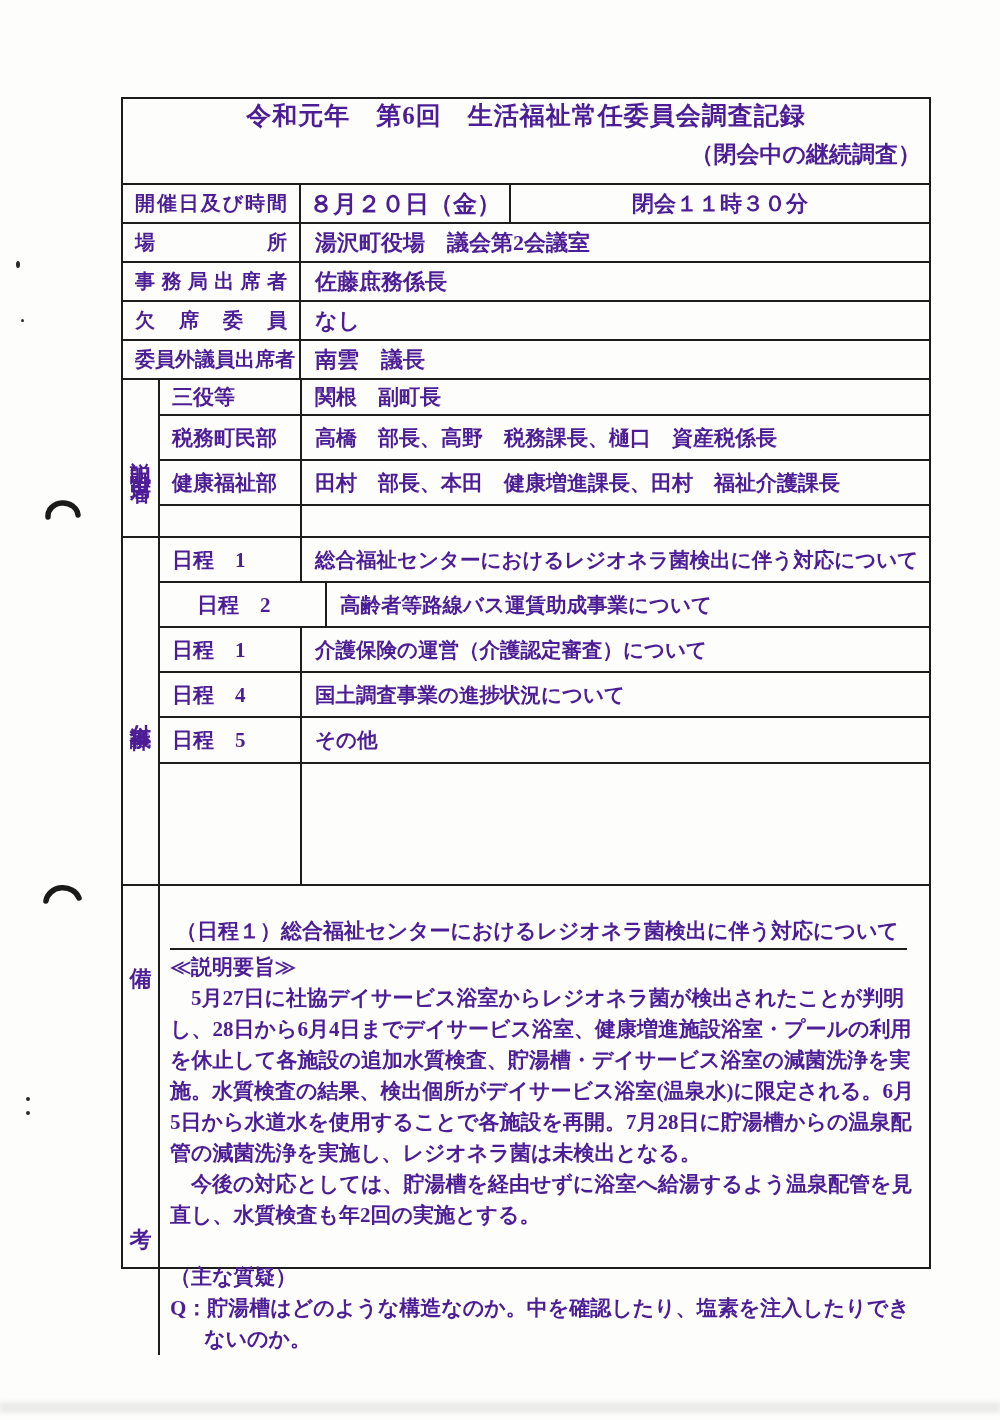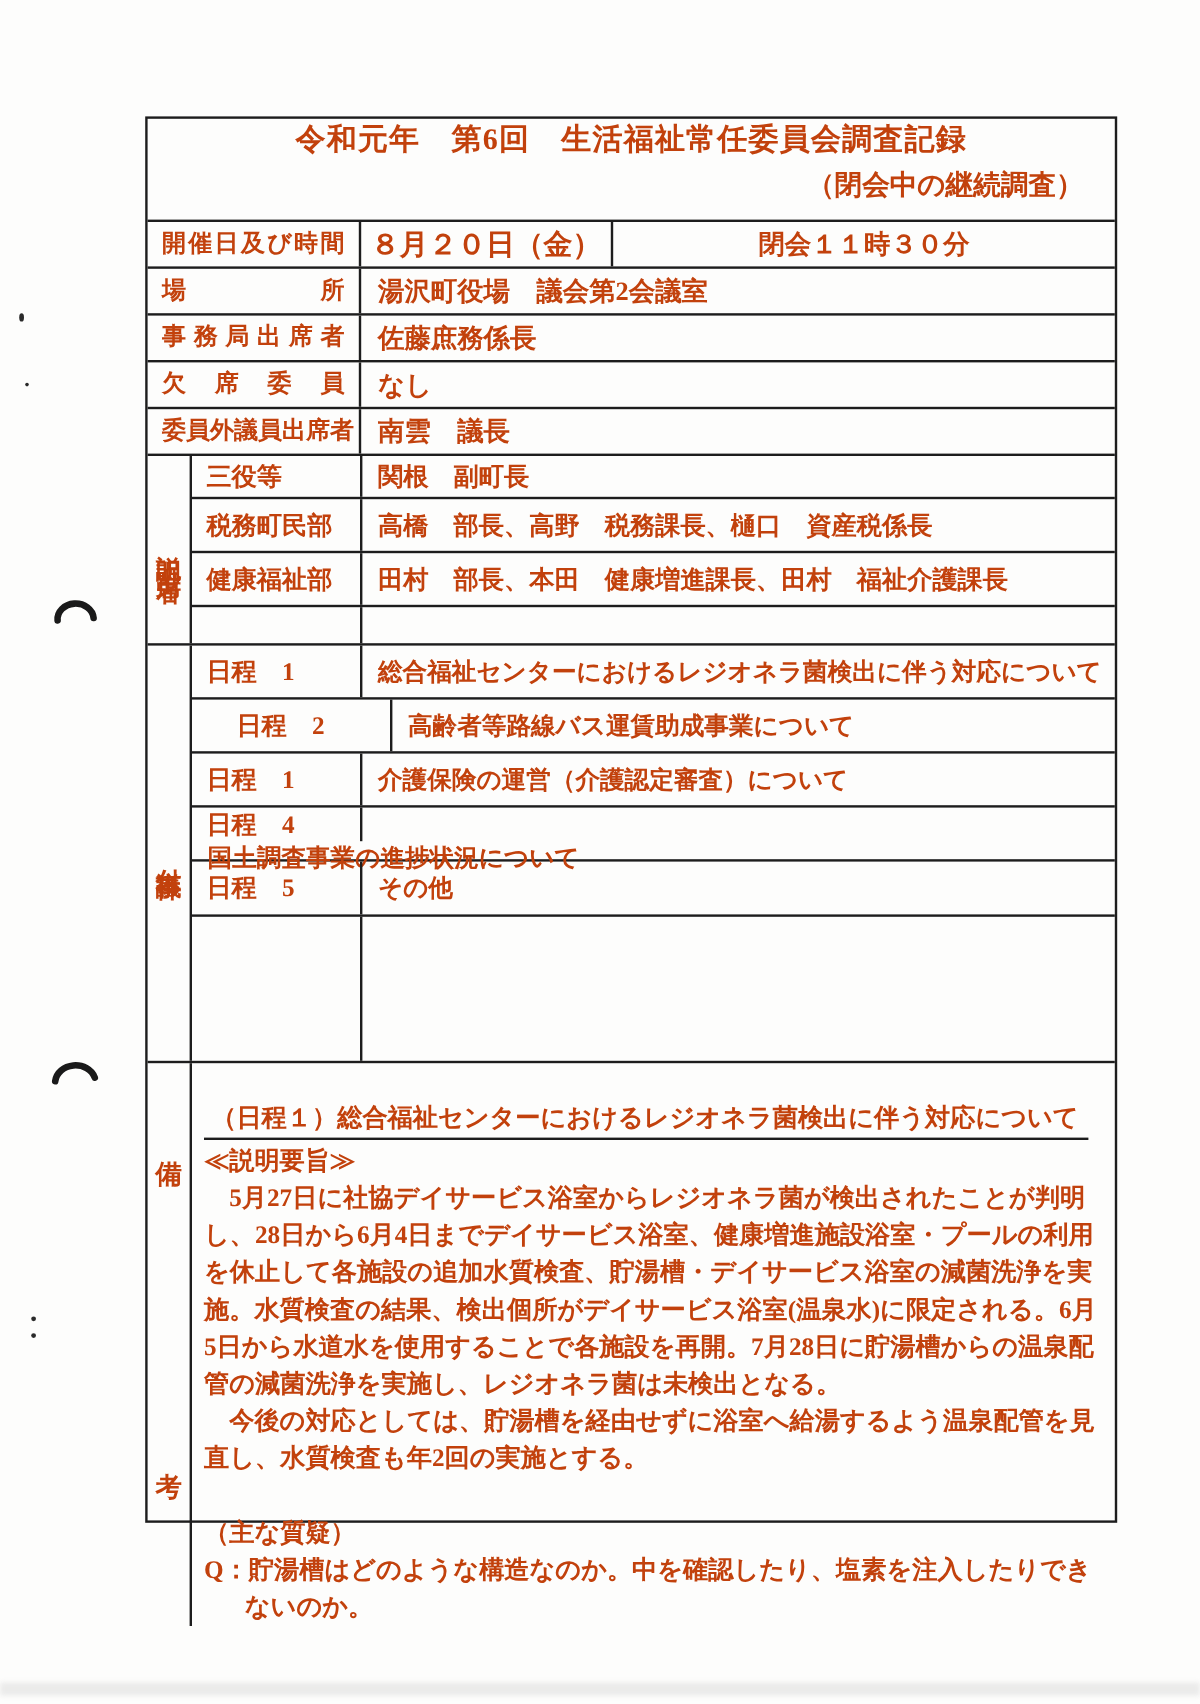--- a/index.html
+++ b/index.html
@@ -1,33 +1,33 @@
 <!DOCTYPE html>
 <html><head>
 <meta charset="utf-8">
 <style>
   * { margin:0; padding:0; box-sizing:border-box; }
   body { background:#ffffff; }
   .page {
     position:relative; width:1000px; height:1420px;
-    background:#fdfdfc; color:#c2410c; overflow:hidden;
+    background:#fdfdfc; color:#4c1d95; overflow:hidden;
     font-family:"Liberation Serif","DejaVu Serif",serif; font-weight:700;
   }
   .doc {
     position:absolute; left:121px; top:97px; width:810px; height:1172px;
     border:2.5px solid #1d1d1d; display:flex; flex-direction:column; background:#fdfdfc;
   }
   .row { display:flex; border-bottom:2.5px solid #1d1d1d; flex-shrink:0; }
   .cell { display:flex; align-items:center; }
   .br { border-right:2.5px solid #1d1d1d; }
 
   
   .title-row { height:86px; flex-direction:column; justify-content:center; border-bottom:2.5px solid #1d1d1d; flex-shrink:0; }
   .title-main { text-align:center; font-size:25px; letter-spacing:1px; }
-  .title-sub { text-align:right; padding-right:26px; font-size:23px; margin-top:7px; }
+  .title-sub { text-align:right; padding-right:8px; font-size:23px; margin-top:7px; }
 
   
   .h39 { height:39px; }
   .lbl {
     width:178px; border-right:2.5px solid #1d1d1d; display:block;
     line-height:36px; padding:0 12px; font-size:20px;
     text-align:justify; text-align-last:justify; overflow:hidden; white-space:nowrap;
   }
   .val { flex:1; font-size:22px; padding-left:14px; }
   .c2 { width:210px; justify-content:center; font-size:24px; }
@@ -142,21 +142,21 @@
           <div class="mcell agenda-title">総合福祉センターにおけるレジオネラ菌検出に伴う対応について</div>
         </div>
         <div class="grow" style="height:45px;padding-left:25px;">
           <div class="subcell">日程　2</div>
           <div class="mcell agenda-title">高齢者等路線バス運賃助成事業について</div>
         </div>
         <div class="grow" style="height:45px;">
           <div class="subcell">日程　1</div>
           <div class="mcell agenda-title">介護保険の運営（介護認定審査）について</div>
         </div>
-        <div class="grow" style="height:45px;flex-direction:column;">
+        <div class="grow" style="height:45px;">
           <div class="subcell">日程　4</div>
           <div class="mcell agenda-title">国土調査事業の進捗状況について</div>
         </div>
         <div class="grow" style="height:46px;">
           <div class="subcell">日程　5</div>
           <div class="mcell agenda-title">その他</div>
         </div>
         <div class="grow">
           <div class="subcell"></div>
           <div class="mcell agenda-title"></div>

